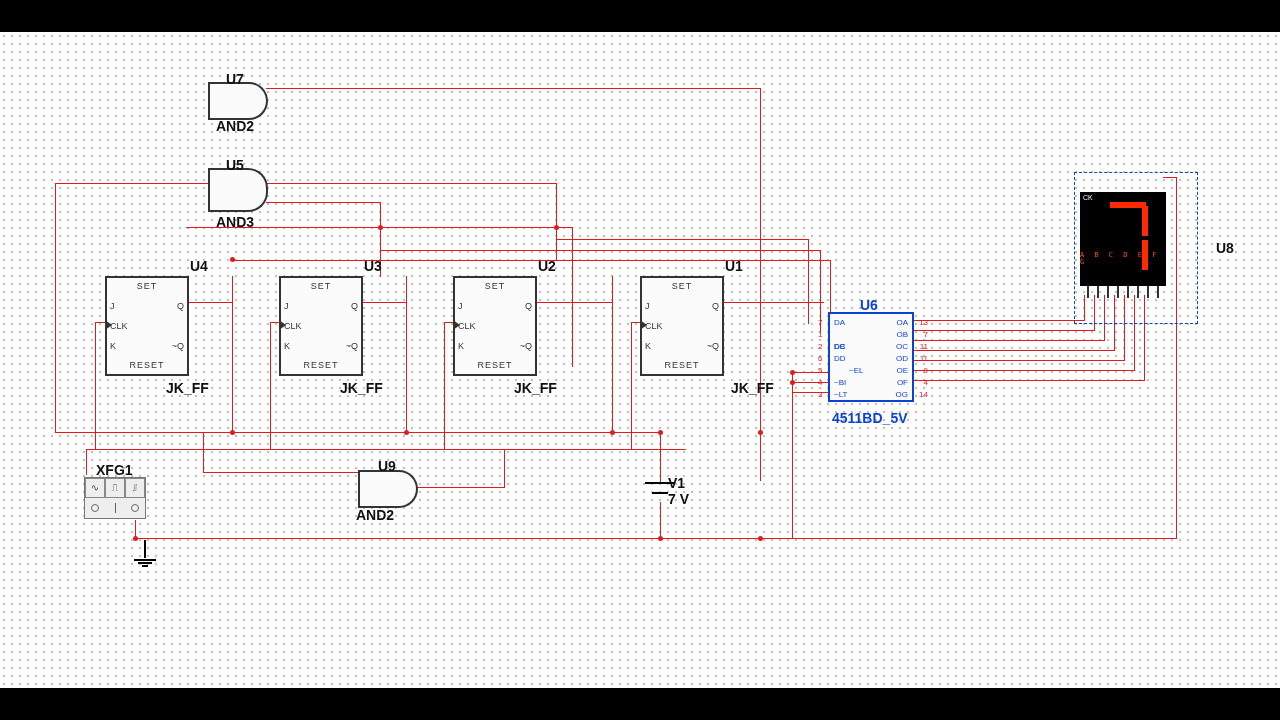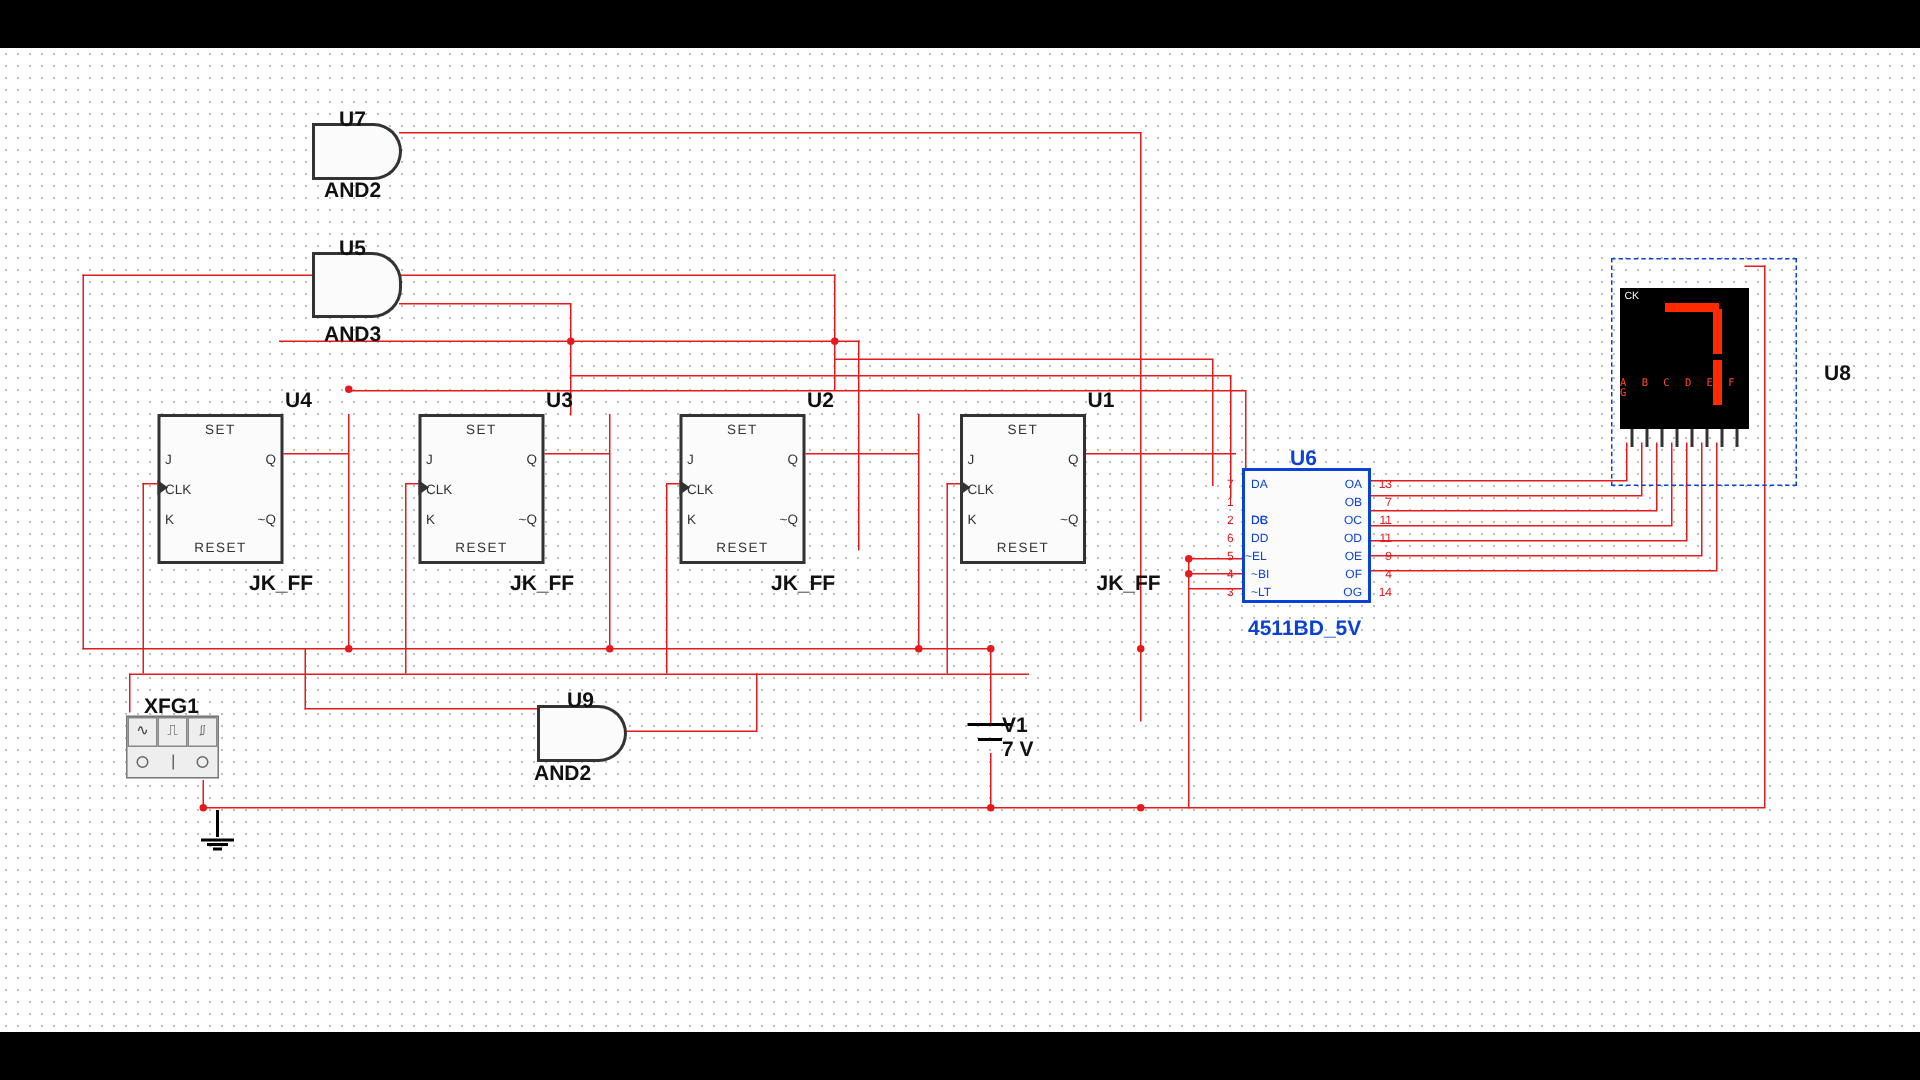--- a/index.html
+++ b/index.html
@@ -233,21 +233,21 @@
 <div class="blueref" style="position:absolute;left:860px;top:265px">U6</div>
 <div class="elt dec" style="left:828px;top:280px" id="decoder">
       <span class="decpin" style="left:4px;top:4px">DA</span>
     <span class="decnum" style="left:-12px;top:4px">7</span>
       <span class="decpin" style="left:4px;top:28px">DB</span>
     <span class="decnum" style="left:-12px;top:16px">1</span>
       <span class="decpin" style="left:4px;top:28px">DC</span>
     <span class="decnum" style="left:-12px;top:28px">2</span>
       <span class="decpin" style="left:4px;top:40px">DD</span>
     <span class="decnum" style="left:-12px;top:40px">6</span>
-      <span class="decpin" style="left:0;top:52px">~EL</span>
+      <span class="decpin" style="left:19px;top:52px">~EL</span>
     <span class="decnum" style="left:-12px;top:52px">5</span>
       <span class="decpin" style="left:4px;top:64px">~BI</span>
     <span class="decnum" style="left:-12px;top:64px">4</span>
       <span class="decpin" style="left:4px;top:76px">~LT</span>
     <span class="decnum" style="left:-12px;top:76px">3</span>
       <span class="decpin" style="right:4px;top:4px">OA</span>
     <span class="decnum" style="right:-16px;top:4px">13</span>
       <span class="decpin" style="right:4px;top:16px">OB</span>
     <span class="decnum" style="right:-16px;top:16px">7</span>
       <span class="decpin" style="right:4px;top:28px">OC</span>

